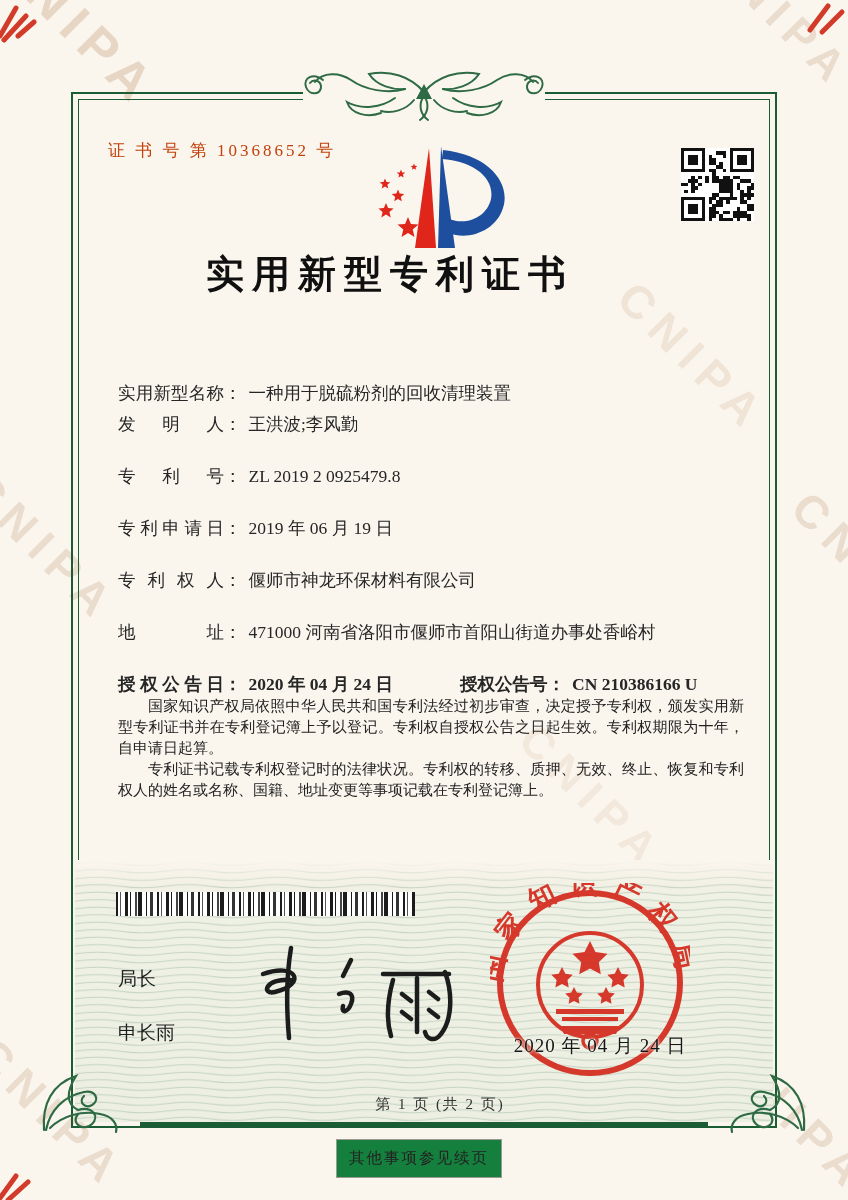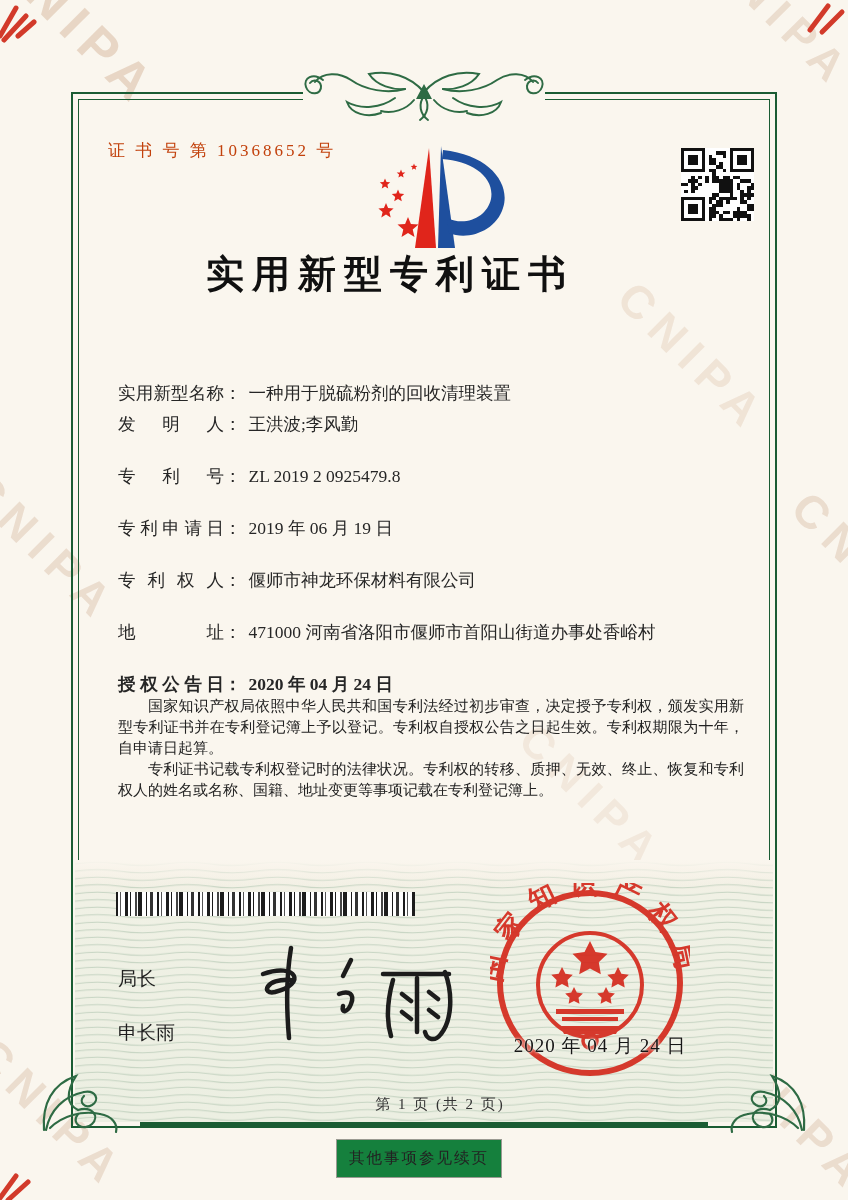--- a/index.html
+++ b/index.html
@@ -282,20 +282,23 @@
   <span class="flabel">专利申请日</span><span>：</span><span class="fvalue">2019 年 06 月 19 日</span>
 </div>
 <div class="frow" style="top:568px;">
   <span class="flabel">专利权人</span><span>：</span><span class="fvalue">偃师市神龙环保材料有限公司</span>
 </div>
 <div class="frow" style="top:620px;">
   <span class="flabel">地址</span><span>：</span><span class="fvalue">471000 河南省洛阳市偃师市首阳山街道办事处香峪村</span>
 </div>
 <div class="frow" style="top:672px;width:630px;font-weight:bold;">
   <span class="flabel">授权公告日</span><span>：</span><span class="fvalue">2020 年 04 月 24 日</span>
+  <span class="grp2">
+    <span class="flabel nojust">授权公告号</span><span>：</span><span class="fvalue">CN 210386166 U</span>
+  </span>
 </div>
 
 <div class="abs paras">
   <p>国家知识产权局依照中华人民共和国专利法经过初步审查，决定授予专利权，颁发实用新型专利证书并在专利登记簿上予以登记。专利权自授权公告之日起生效。专利权期限为十年，自申请日起算。</p>
   <p>专利证书记载专利权登记时的法律状况。专利权的转移、质押、无效、终止、恢复和专利权人的姓名或名称、国籍、地址变更等事项记载在专利登记簿上。</p>
 </div>
 
 <svg class="abs guilloche" width="698" height="262">
   <defs>
     <pattern id="wv" width="90" height="7.5" patternUnits="userSpaceOnUse">

